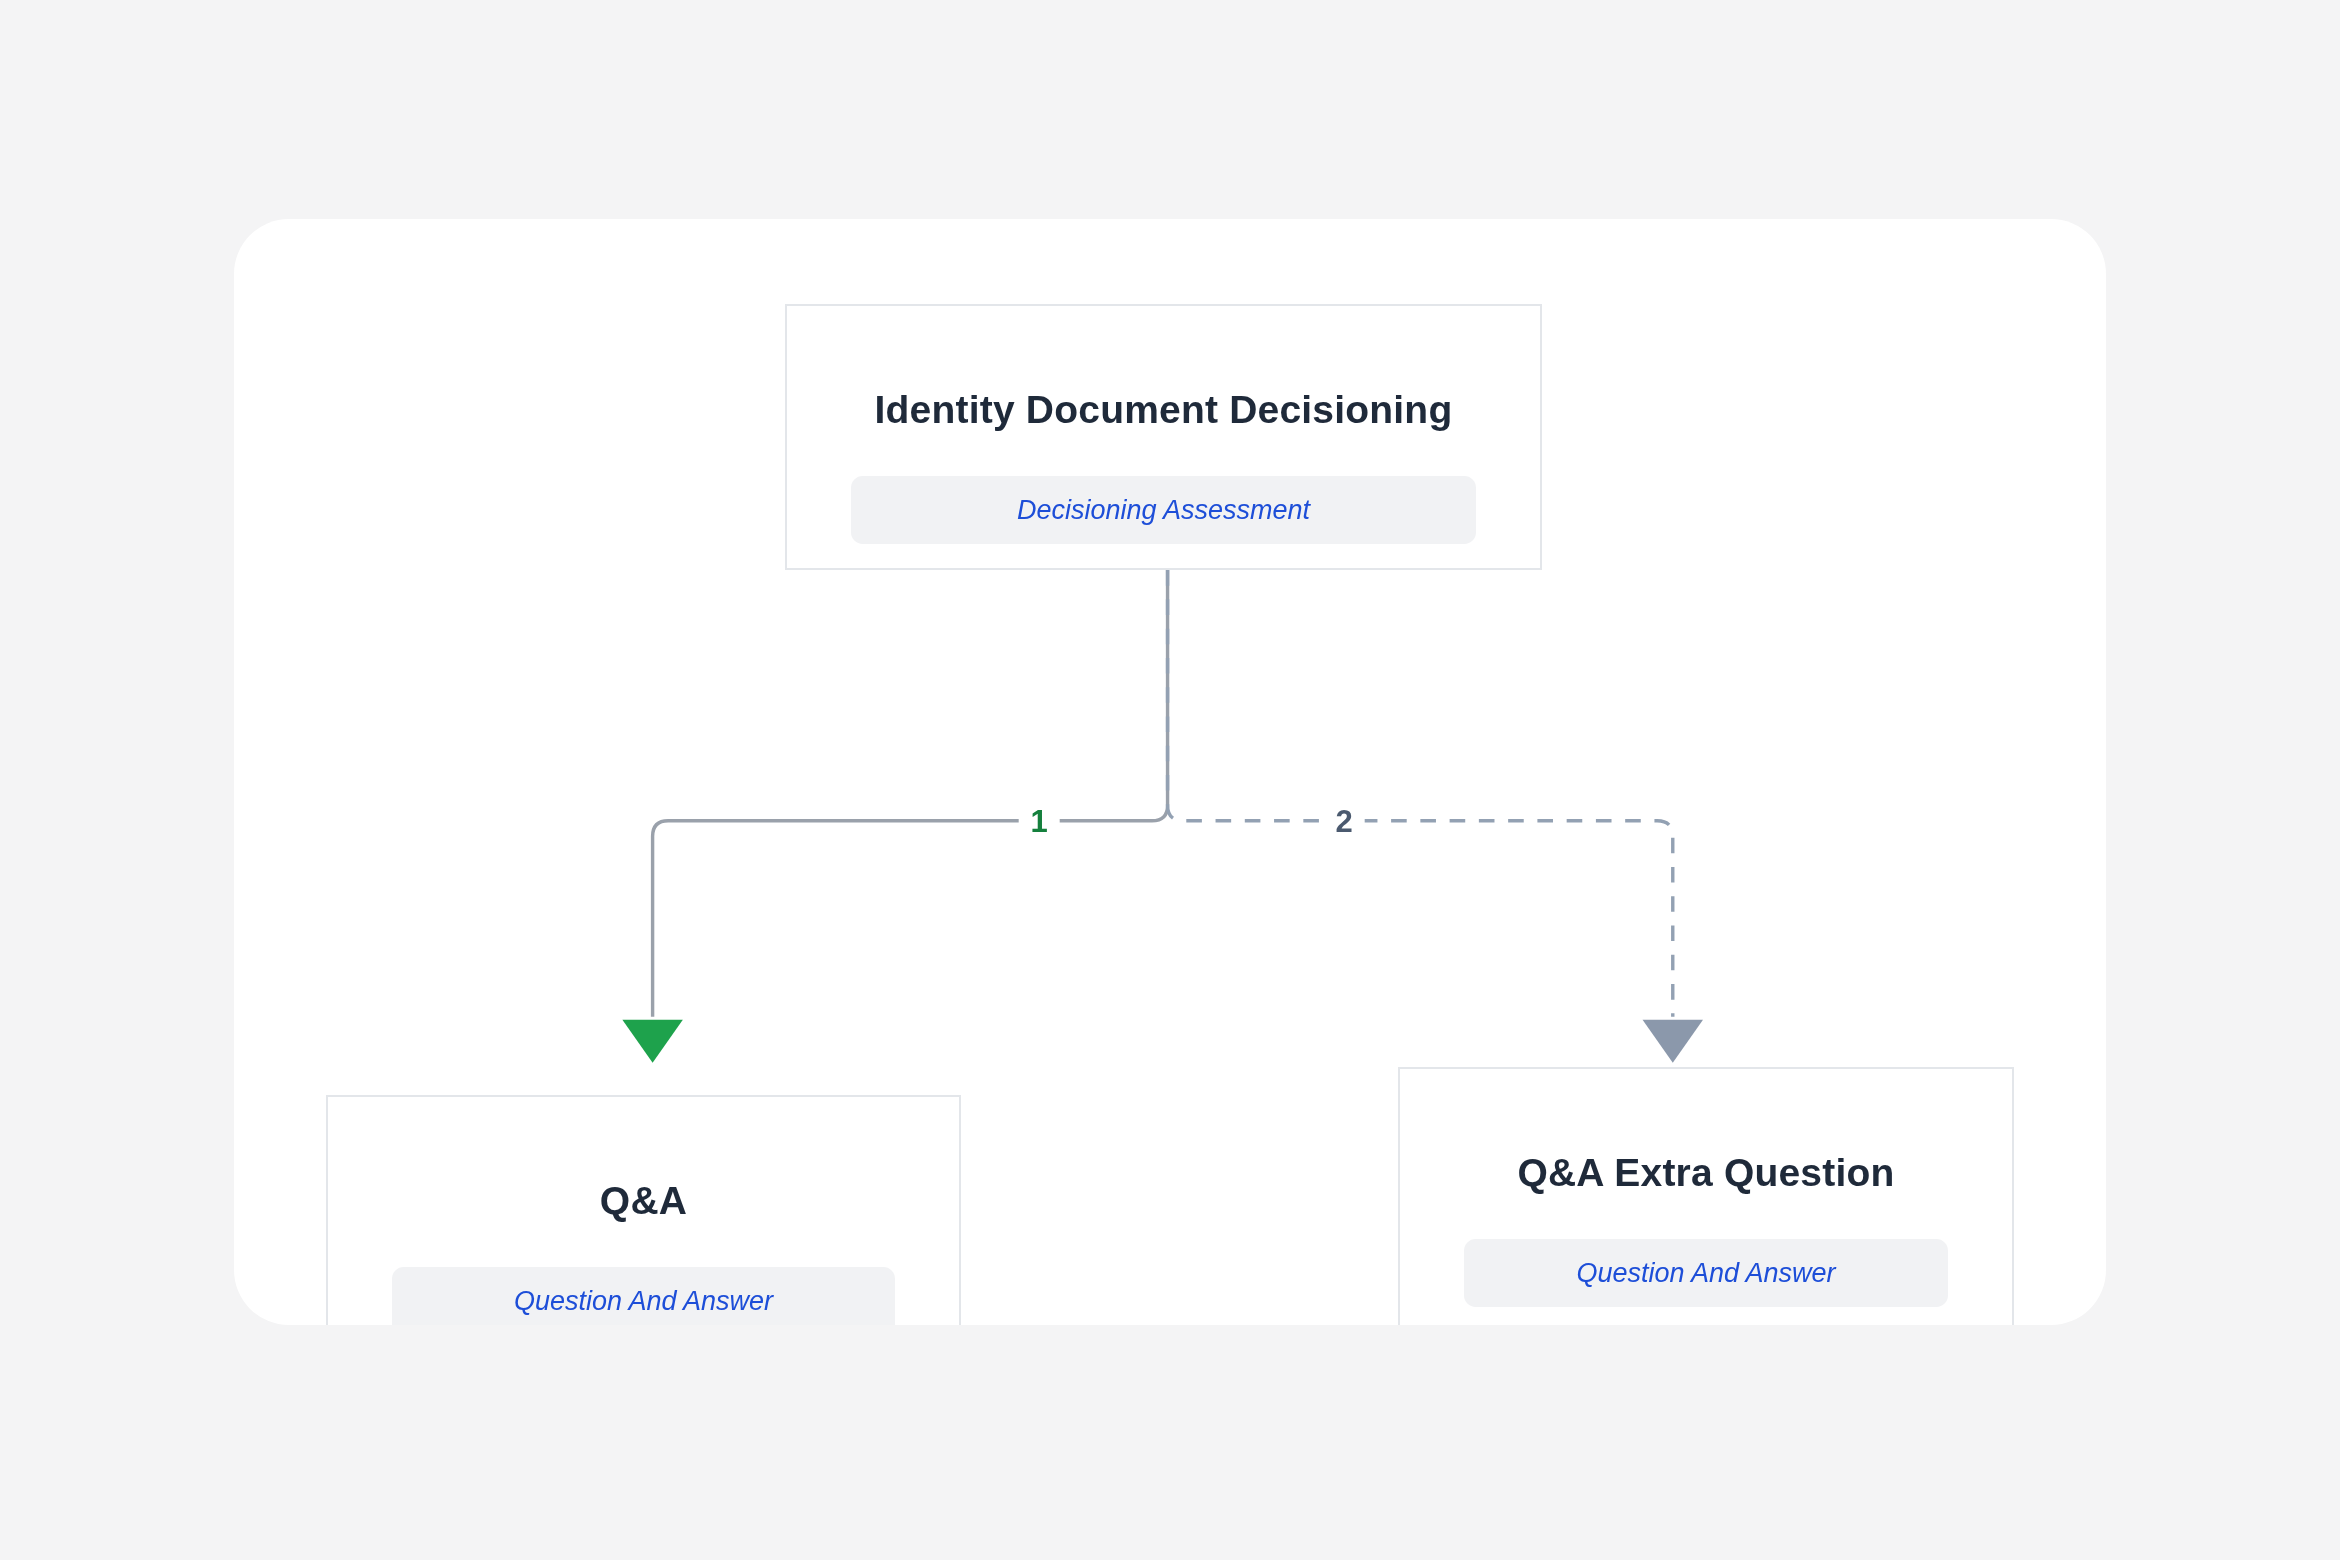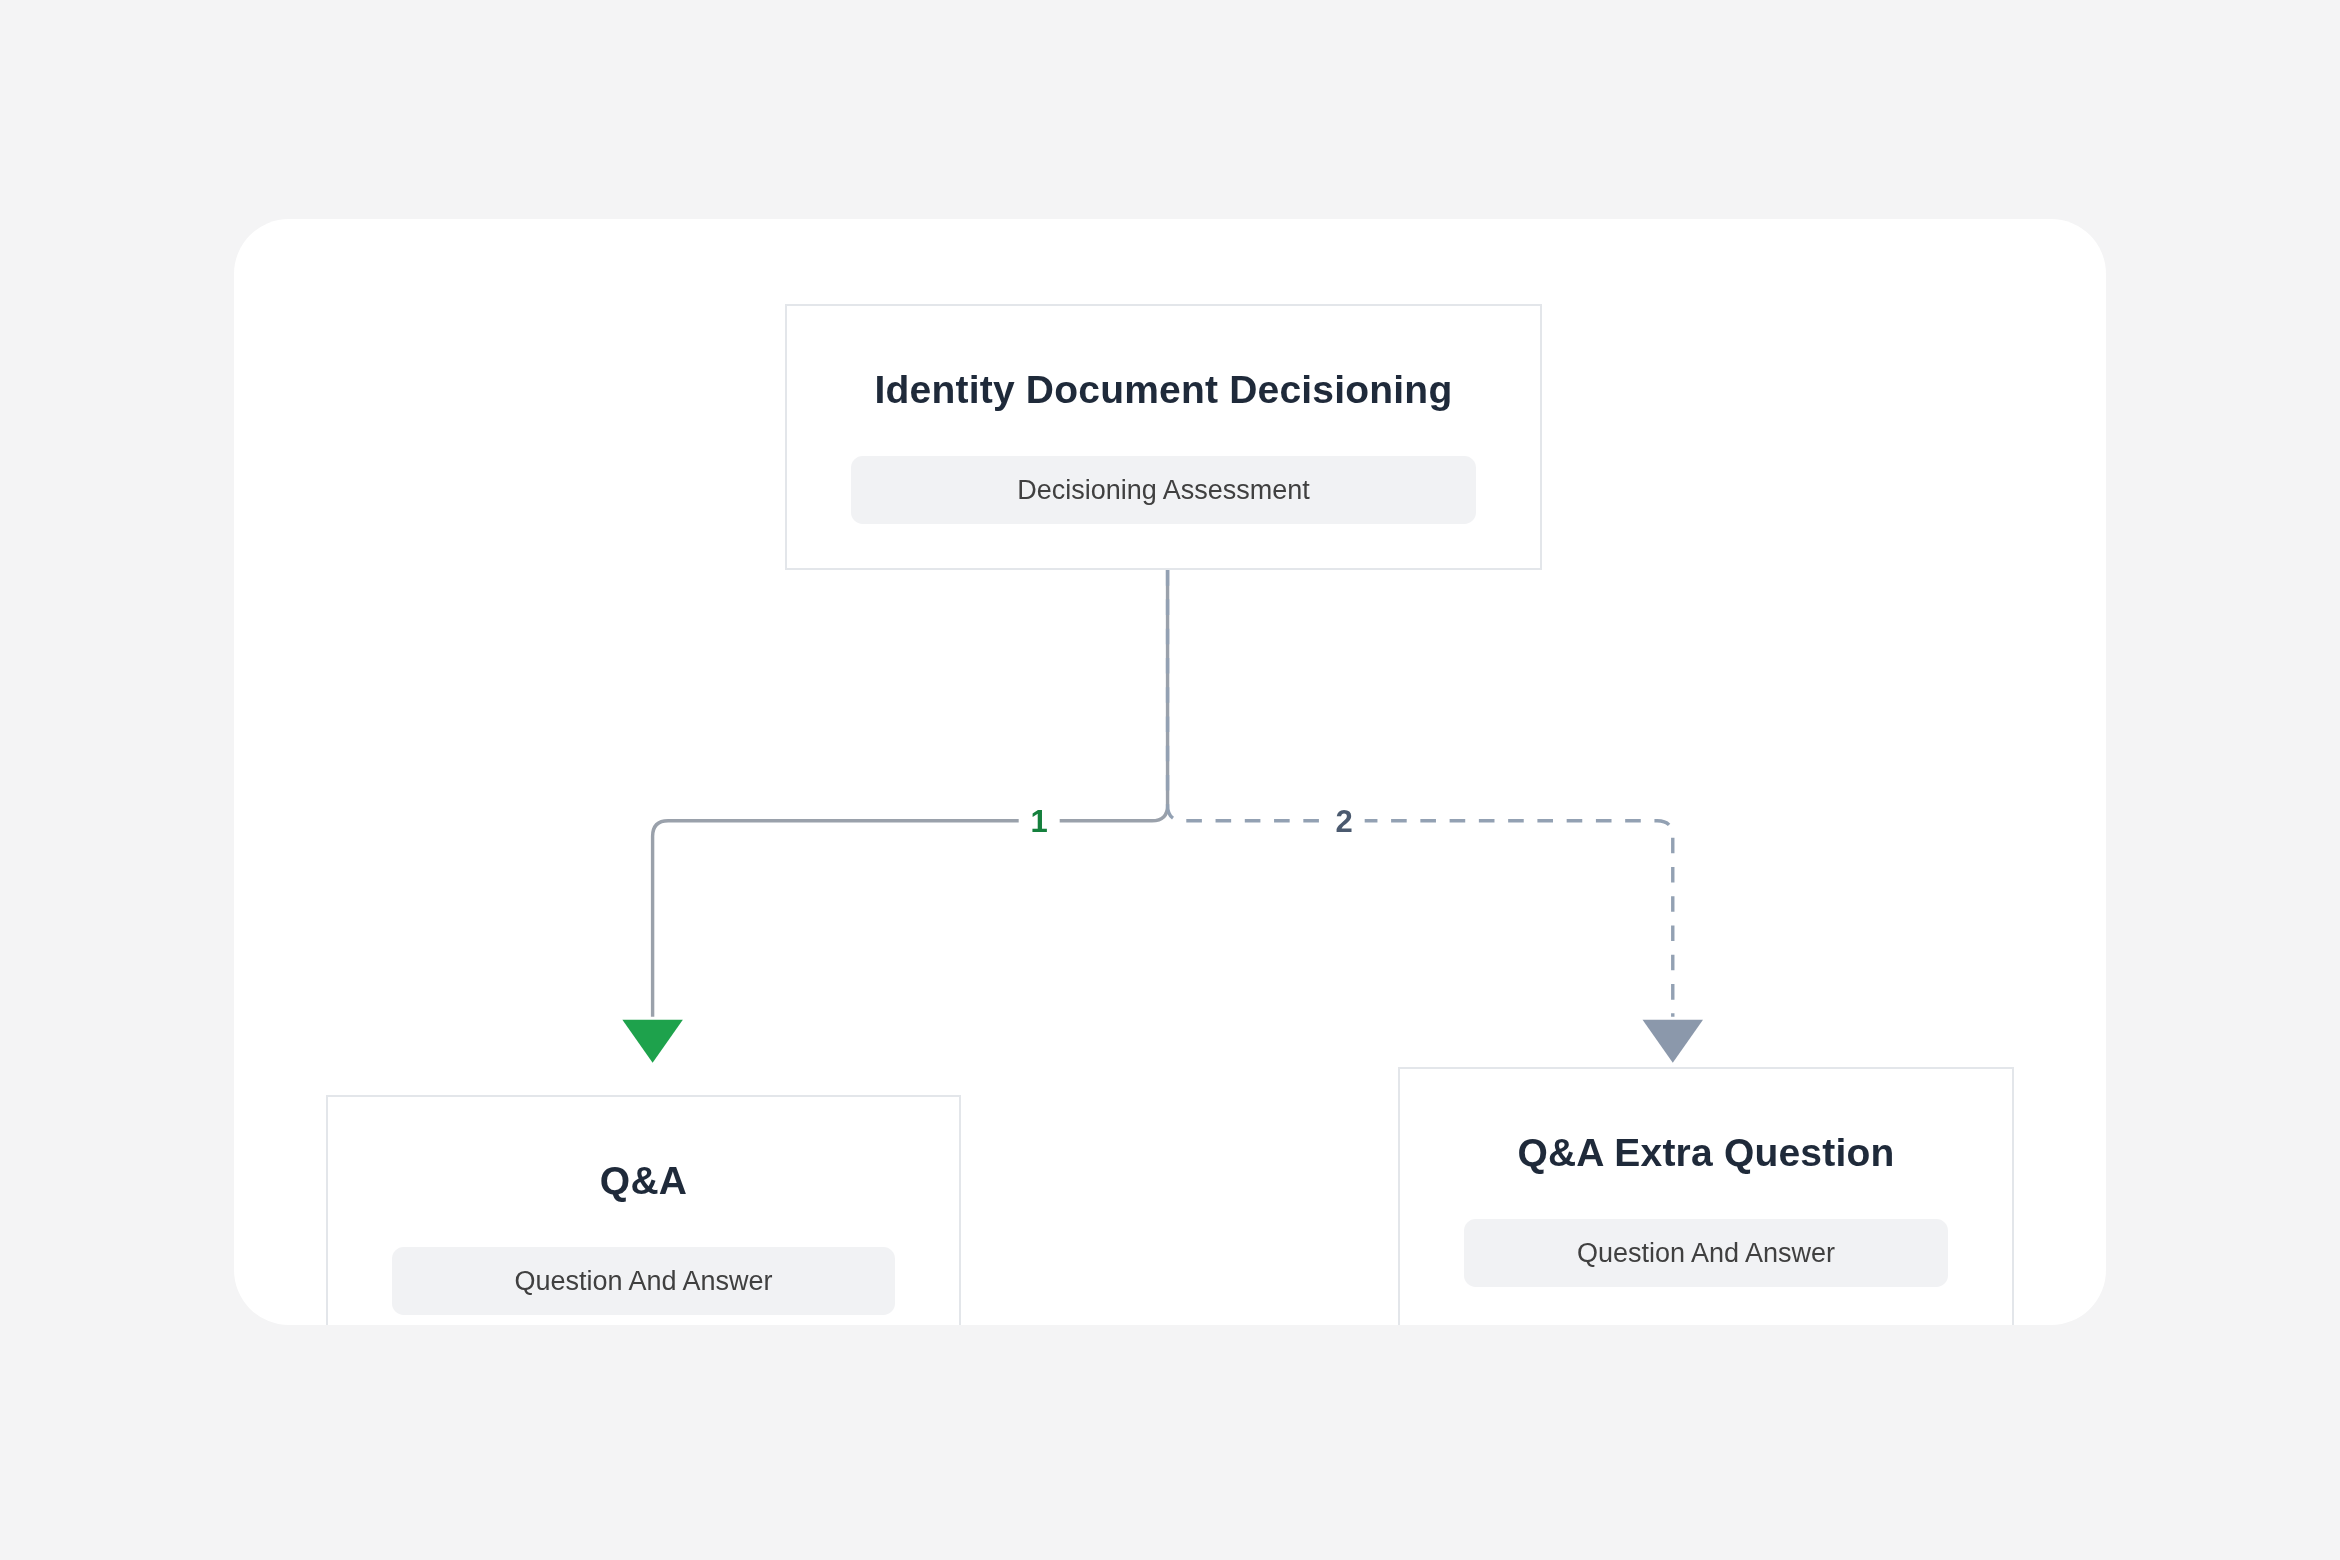--- a/index.html
+++ b/index.html
@@ -42,21 +42,21 @@
   .arrow-green { fill: #1ea24c; }
   .arrow-slate { fill: #8b98ab; }
   .node {
     position: absolute;
     background: #ffffff;
     border: 2px solid #e3e6ea;
     box-sizing: border-box;
     display: flex;
     flex-direction: column;
     align-items: stretch;
-    padding-top: 60px;
+    padding-top: 80px;
   }
   .node-root   { left: 551px;  top: 85px;  width: 757px; height: 266px; }
   .node-qa     { left: 92px;   top: 848px; width: 635px; height: 332px; margin-top: 28px; }
   .node-extra  { left: 1164px; top: 848px; width: 616px; height: 332px; }
   .node-title {
     text-align: center;
     font-size: 39px;
     line-height: 47px;
     font-weight: bold;
     color: #1f2a3a;
@@ -64,21 +64,22 @@
   }
   .node-pill {
     margin: 43px 64px 0 64px;
     height: 68px;
     border-radius: 11.7px;
     background: #f1f2f4;
     display: flex;
     align-items: center;
     justify-content: center;
     font-size: 27px;
-    color: #404040;
+    color: #1d4ed8;
+    font-style: italic;
   }
   .edge-label {
     position: absolute;
     transform: translate(-50%, -50%);
     background: #ffffff;
     padding: 2px 11.7px;
     font-size: 31px;
     font-weight: bold;
     line-height: 35px;
   }

